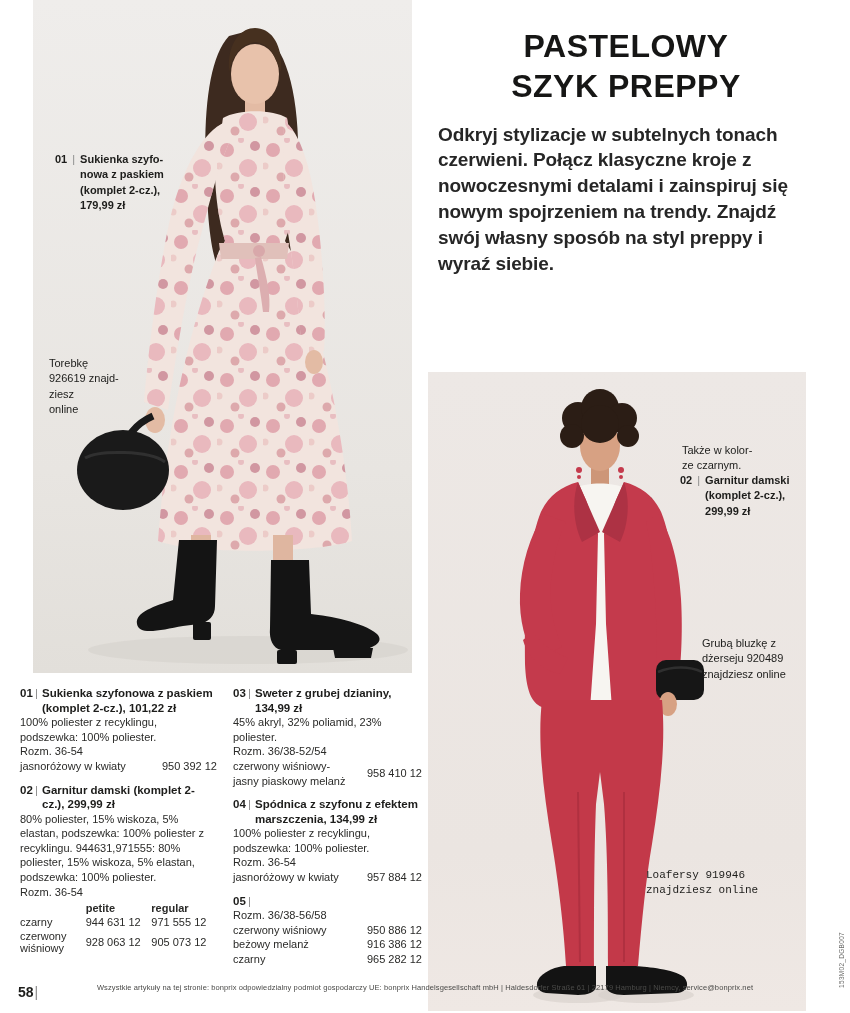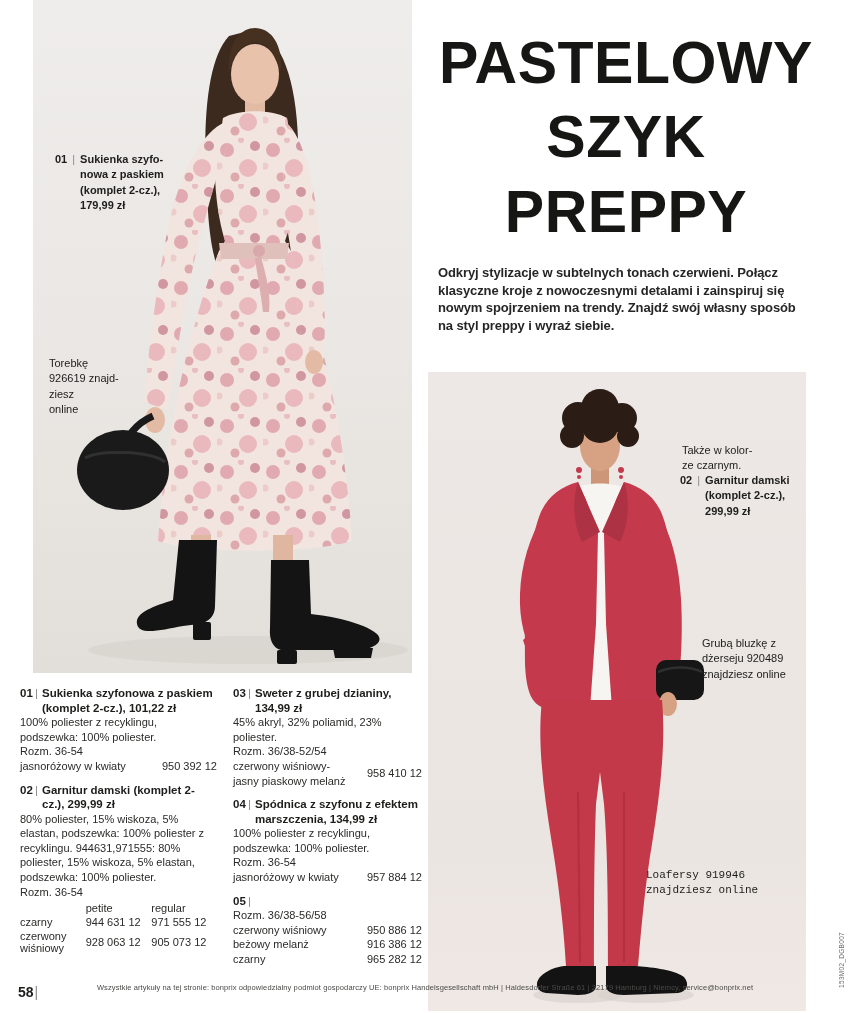--- a/index.html
+++ b/index.html
@@ -14,41 +14,41 @@
   .photo svg { display:block; width:100%; height:100%; }
 
   .overlay { position:absolute; font-size:11px; line-height:1.4; color:#1d1d1b; }
   .pre { white-space:pre-line; }
   .tagflex { display:flex; align-items:flex-start; gap:4px; }
   .tag-bold { font-weight:bold; }
   .pipe { color:#8a8a8a; font-weight:normal; padding:0 1px; }
   .num { font-weight:bold; }
 
   .hero { position:absolute; left:420px; top:26px; width:412px; text-align:center; }
-  .hero-line { font-size:59px; font-weight:bold; letter-spacing:.5px; line-height:1.26; color:#161615; }
+  .hero-line { font-size:32px; font-weight:bold; letter-spacing:.5px; line-height:1.26; color:#161615; }
   .hero-intro {
     text-align:left; margin:15px 0 0 18px; width:376px;
-    font-size:13px; font-weight:bold; letter-spacing:-0.1px;
+    font-size:19px; font-weight:bold; letter-spacing:-0.1px;
     line-height:1.36; color:#262626;
   }
 
   .listings { position:absolute; left:20px; top:686px; width:402px; display:flex; gap:16px; }
   .col { width:197px; }
   .item { margin-bottom:9px; }
   .item-head { display:flex; font-weight:bold; font-size:11.5px; line-height:1.28; }
   .item-head .numcol { flex:0 0 14px; }
   .item-head .pipe { flex:0 0 8px; }
   .item-desc, .item-size { font-size:11px; line-height:1.32; color:#2a2a28; }
   .variant { display:flex; justify-content:space-between; align-items:center; font-size:11px; line-height:1.32; color:#2a2a28; }
   .variant .code { white-space:nowrap; padding-left:6px; }
   .size-table { font-size:11px; margin-top:3px; color:#2a2a28; }
   .trow { display:flex; align-items:center; margin-bottom:2px; }
   .tc-color { width:66px; }
   .tc { width:66px; }
-  .thead { font-weight:normal; }
+  .thead { font-weight:bold; }
 
   .page-num { position:absolute; left:18px; bottom:13px; font-size:14px; font-weight:bold; display:flex; }
   .footer-legal {
     position:absolute; left:90px; right:90px; bottom:21px; text-align:center;
     font-size:7.5px; color:#4a4a48; letter-spacing:.1px;
   }
   .side-code {
     position:absolute; right:5px; bottom:25px; font-size:6.5px; color:#6b6b69;
     writing-mode:vertical-rl; transform:rotate(180deg); letter-spacing:.3px;
   }

